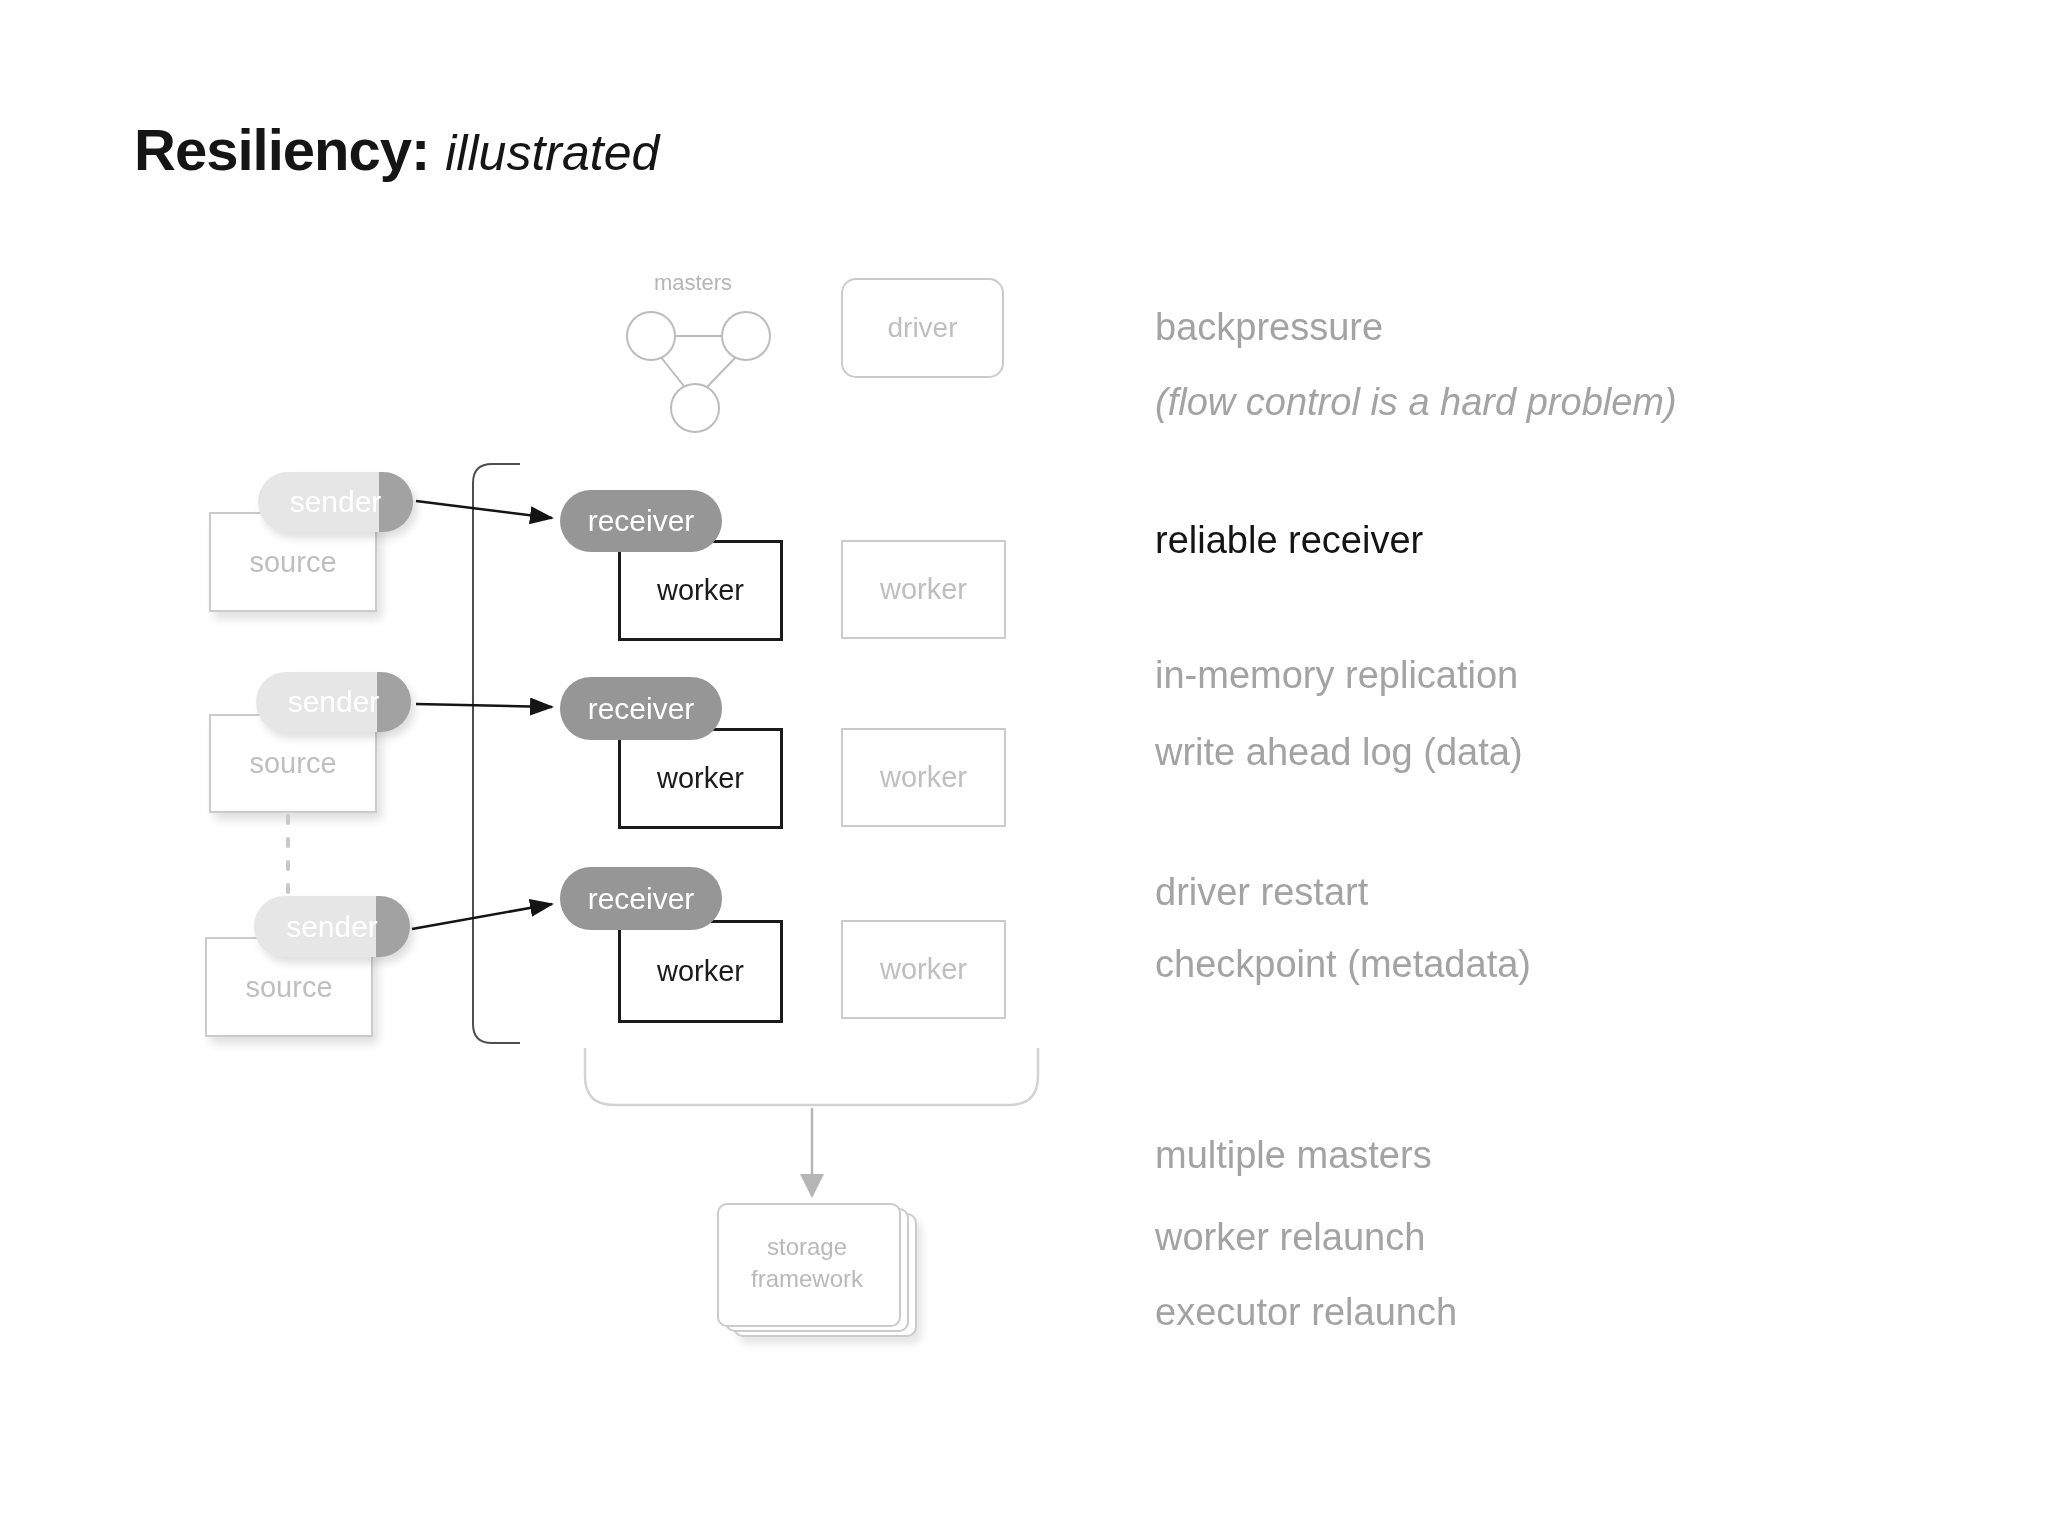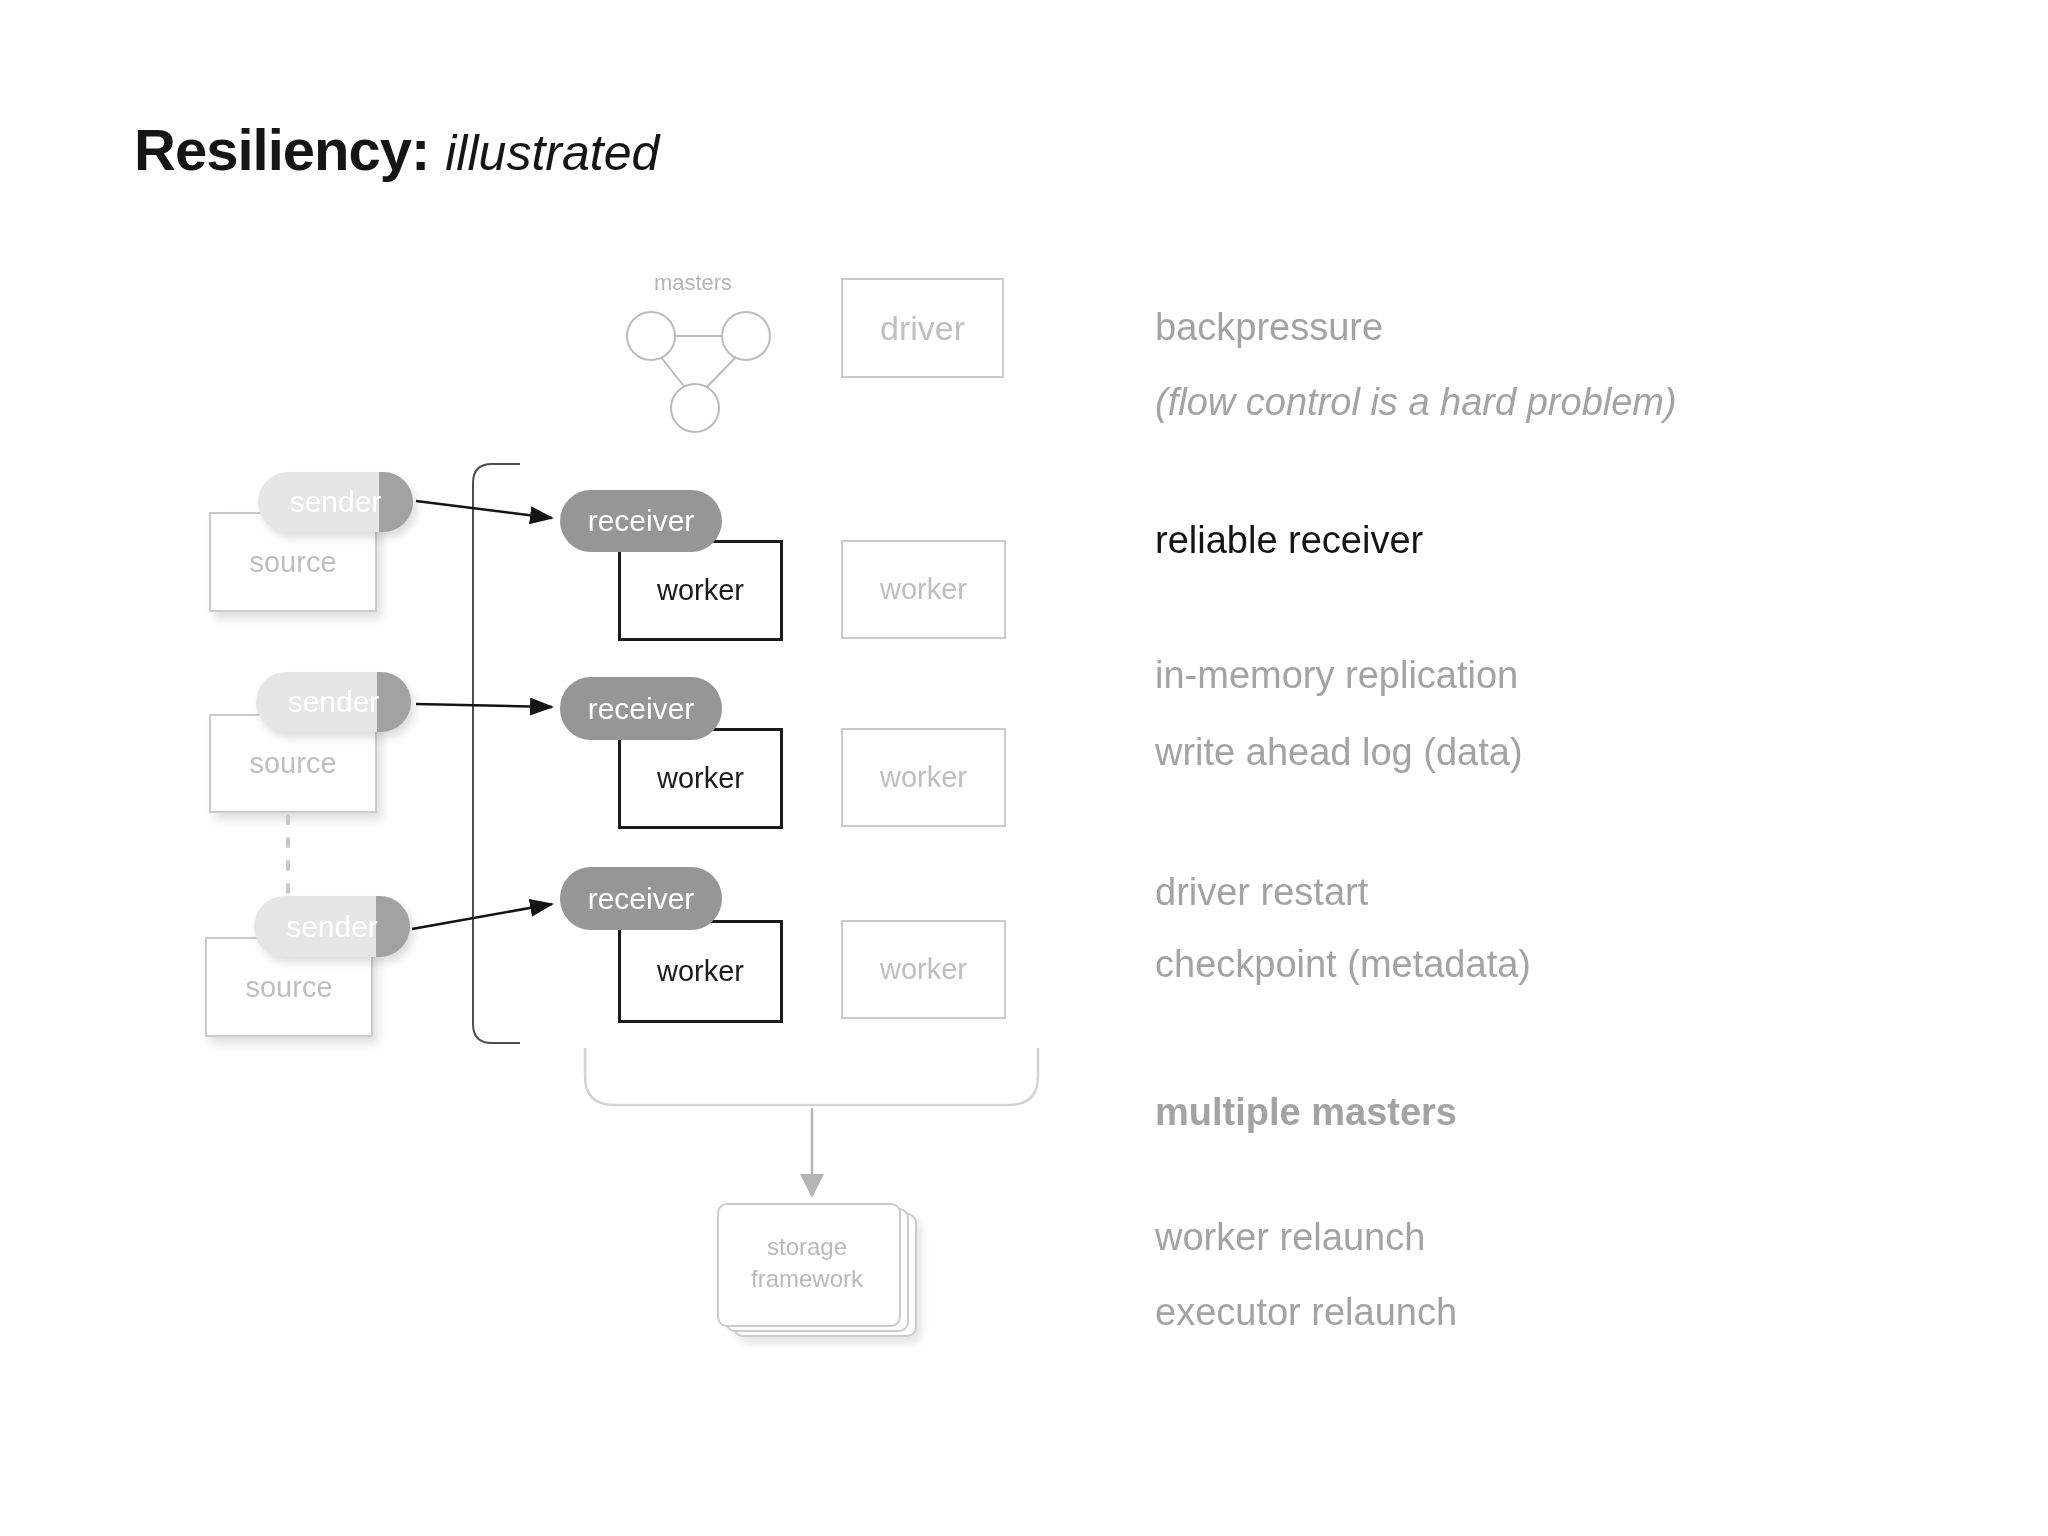--- a/index.html
+++ b/index.html
@@ -57,21 +57,21 @@
 <body>
 
 <div class="slide">
 
   <div class="title">
     <span class="main">Resiliency:</span><span class="sub">illustrated</span>
   </div>
 
   <div class="ghost-label" style="left:633px;top:270px;width:120px;font-size:22px;">masters</div>
 
-  <div class="ghost-box" style="left:841px;top:278px;width:159px;height:96px;font-size:34px;">
+  <div class="ghost-box" style="left:841px;top:278px;width:159px;height:96px;font-size:28px;border-radius:15px;">
     <span>driver</span>
   </div>
 
   <div class="ghost-box shadowed" style="left:209px;top:512px;width:164px;height:96px;">
     <span>source</span>
   </div>
   <div class="pill pill-sender" style="left:258px;top:472px;width:155px;height:60px;">
     <span class="cap"></span>
     <span class="lbl">sender</span>
   </div>
@@ -157,17 +157,17 @@
     <polygon points="812,1198 800,1174 824,1174" fill="#b5b5b5"></polygon>
   </svg>
 
   <div class="r-item r-muted" style="top:295px;">backpressure</div>
   <div class="r-item r-muted-italic" style="top:370px;">(flow control is a hard problem)</div>
   <div class="r-item r-active" style="top:508px;">reliable receiver</div>
   <div class="r-item r-muted" style="top:643px;">in-memory replication</div>
   <div class="r-item r-muted" style="top:720px;">write ahead log (data)</div>
   <div class="r-item r-muted" style="top:860px;">driver restart</div>
   <div class="r-item r-muted" style="top:932px;">checkpoint (metadata)</div>
-  <div class="r-item r-muted" style="top:1080px;font-weight:bold;">multiple masters</div>
+  <div class="r-item r-muted" style="top:1123px;">multiple masters</div>
   <div class="r-item r-muted" style="top:1205px;">worker relaunch</div>
   <div class="r-item r-muted" style="top:1280px;">executor relaunch</div>
 
 </div>
 
 </body></html>

